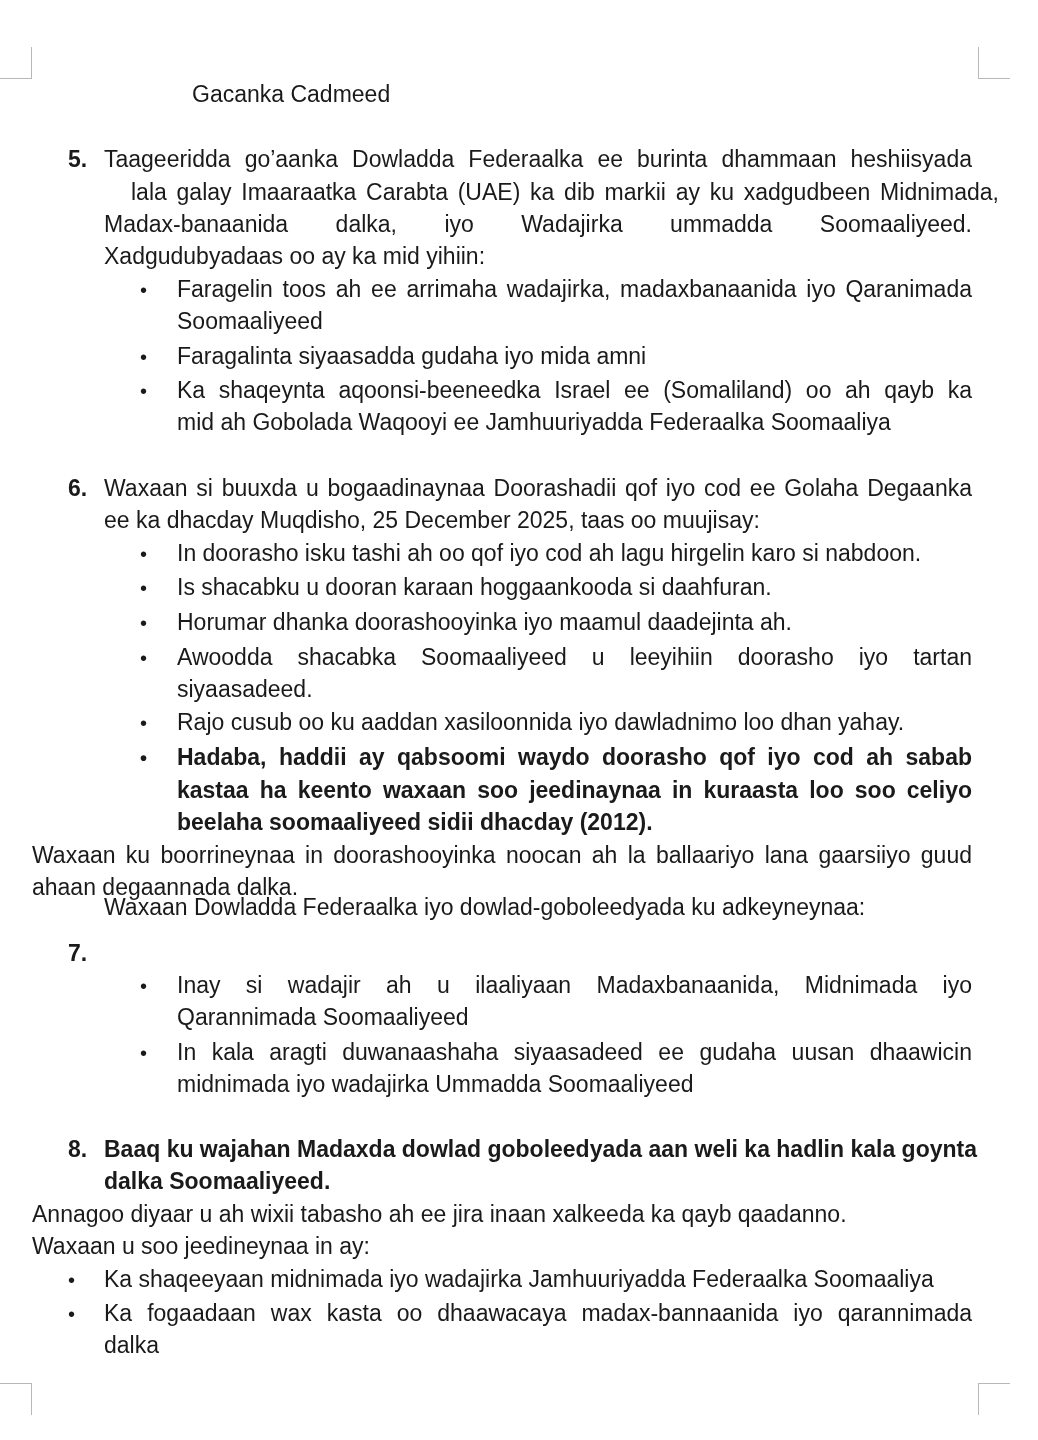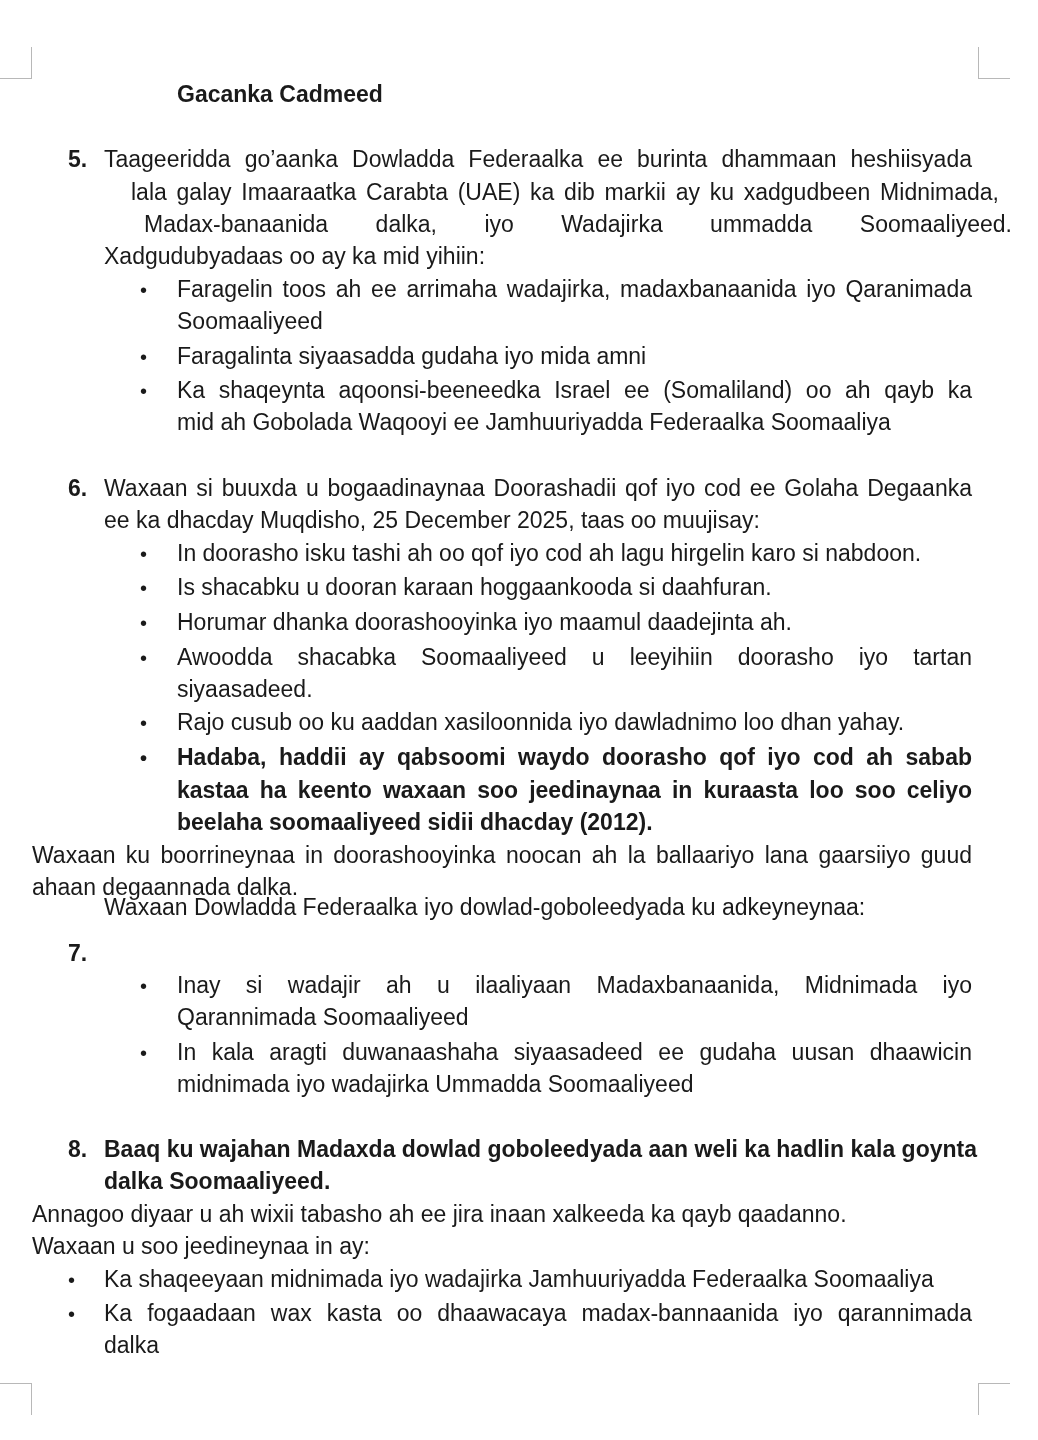--- a/index.html
+++ b/index.html
@@ -24,27 +24,27 @@
 </head>
 <body>
 
 <div class="mark mark-tl"></div>
 <div class="mark mark-tr"></div>
 <div class="mark mark-bl"></div>
 <div class="mark mark-br"></div>
 
 <div class="doc">
 
-  <div class="line" style="left:177px; top:78px;font-weight:bold;">Gacanka Cadmeed</div>
+  <div class="line" style="left:192px; top:78px;">Gacanka Cadmeed</div>
 
   <div>
     <span class="num bold" style="left:68px; top:143px;">5.</span>
     <div class="line just" style="left:104px; top:143px; width:868px;">Taageeridda go’aanka Dowladda Federaalka ee burinta dhammaan heshiisyada</div>
     <div class="line just" style="left:104px; top:176px; width:868px;margin-left:27px;">lala galay Imaaraatka Carabta (UAE) ka dib markii ay ku xadgudbeen Midnimada,</div>
-    <div class="line just" style="left:104px; top:208px; width:868px;margin-left:40px;">Madax-banaanida dalka, iyo Wadajirka ummadda Soomaaliyeed.</div>
+    <div class="line just" style="left:104px; top:208px; width:868px;">Madax-banaanida dalka, iyo Wadajirka ummadda Soomaaliyeed.</div>
     <div class="line" style="left:104px; top:240px;">Xadgudubyadaas oo ay ka mid yihiin:</div>
 
     <span class="bullet" style="left:140px; top:274px;">•</span>
     <div class="line just" style="left:177px; top:273px; width:795px;">Faragelin toos ah ee arrimaha wadajirka, madaxbanaanida iyo Qaranimada</div>
     <div class="line" style="left:177px; top:305px;">Soomaaliyeed</div>
 
     <span class="bullet" style="left:140px; top:341px;">•</span>
     <div class="line" style="left:177px; top:340px;text-align:right;">Faragalinta siyaasadda gudaha iyo mida amni</div>
 
     <span class="bullet" style="left:140px; top:375px;">•</span>

